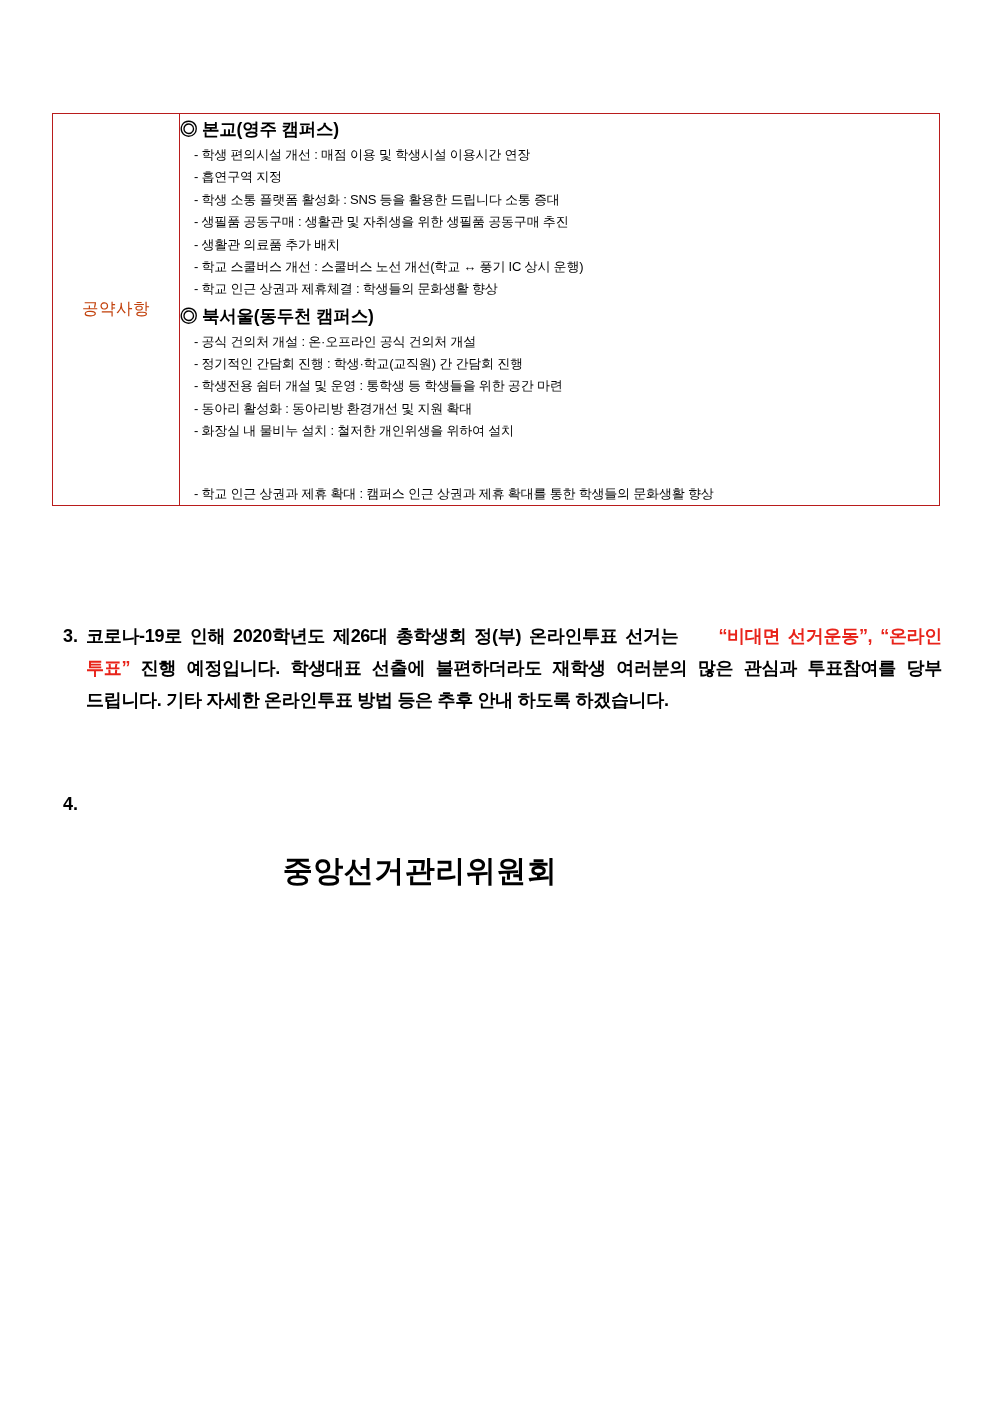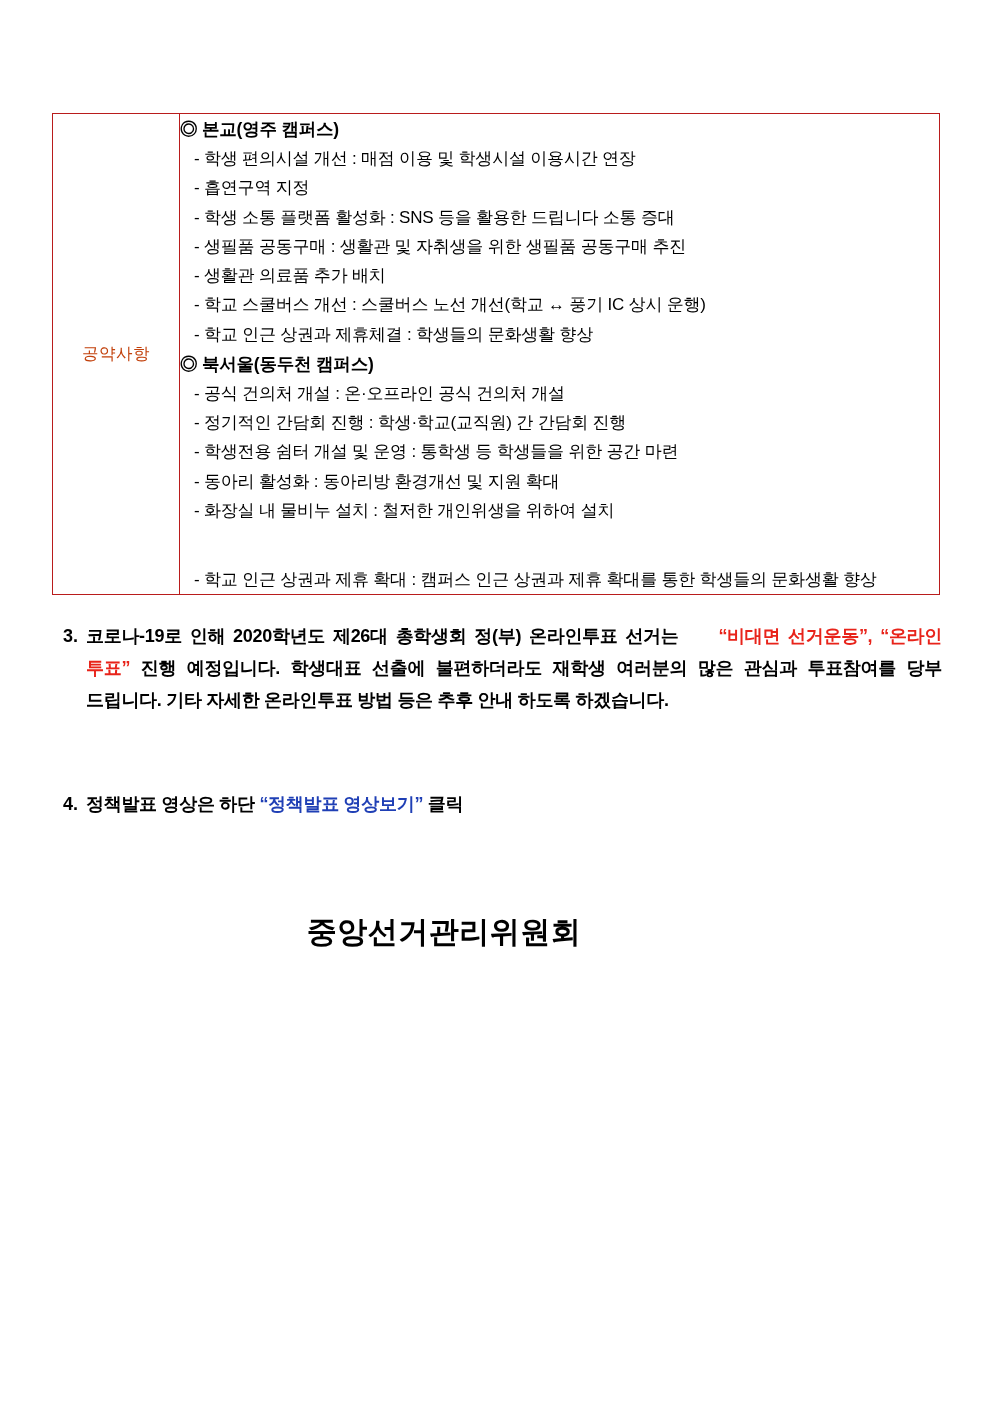--- a/index.html
+++ b/index.html
@@ -48,21 +48,21 @@
     vertical-align: top;
   }
   .campus-head {
     font-size: 17.5px;
     font-weight: bold;
     line-height: 1.72;
     letter-spacing: -0.2px;
     white-space: nowrap;
   }
   .pledge-line {
-    font-size: 17px;
+    font-size: 13px;
     line-height: 1.72;
     letter-spacing: -0.2px;
     padding-left: 14px;
     text-indent: 0;
     white-space: nowrap;
   }
   .pledge-line.wrap {
     white-space: normal;
     text-indent: -14px;
     padding-left: 28px;
@@ -109,27 +109,26 @@
     margin-left: 32px;
   }
   .hl-blue {
     color: #1f3fb5;
   }
 
   
   .signature {
     position: absolute;
     left: 0;
-    top: 912px;
+    top: 851px;
     width: 840px;
     text-align: center;
     font-size: 30px;
     font-weight: bold;
     letter-spacing: 0.5px;
-    padding-left: 24px;
   }
 </style>
 </head>
 <body>
 
 <div class="page">
 
   <table class="pledge-table">
     <tbody>
         <tr>
@@ -160,18 +159,17 @@
   </tbody>
     </table>
 
   <div class="para" id="para3">
     <span class="num">3.</span>
     <span class="body"><span>코로나-19로 인해 2020학년도 제26대 총학생회 정(부) 온라인투표 선거는 </span><span class="hl-red">“비대면 선거운동”, “온라인 투표”</span><span> 진행 예정입니다. 학생대표 선출에 불편하더라도 재학생 여러분의 많은 관심과 투표참여를 당부 드립니다. 기타 자세한 온라인투표 방법 등은 추후 안내 하도록 하겠습니다.</span></span>
   </div>
 
   <div class="para" id="para4">
     <span class="num">4.</span>
-    <span class="body"><span>정책발표 영상은 하단 </span><span class="hl-blue">“정책발표 영상보기”</span><span> 클릭</span></span>
   </div>
 
   <div class="signature">중앙선거관리위원회</div>
 
 </div>
 
 </body></html>

